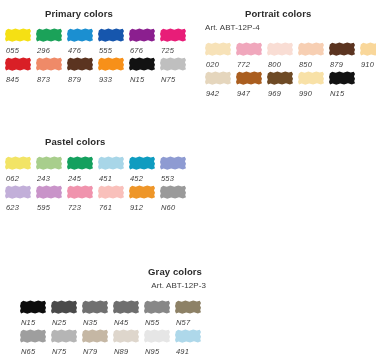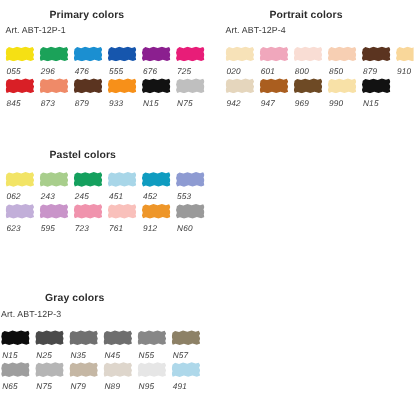--- a/index.html
+++ b/index.html
@@ -77,30 +77,29 @@
     line-height: 9px;
     letter-spacing: 0.15px;
     white-space: nowrap;
     font-style: italic;
   }
 
   
   #panel-primary  { left: 5px;   top: 4px; }
   #panel-portrait { left: 205px; top: 4px; }
   #panel-pastel   { left: 5px;   top: 132px; }
-  #panel-gray     { left: 1px;   top: 262px; }
+  #panel-gray     { left: 20px;   top: 262px; text-align: right; }
 </style>
 </head>
 <body>
 
 <div class="sheet">
 
   <div class="panel" id="panel-primary">
     <div class="panel-title">Primary colors</div>
-    <div class="panel-art">Art. ABT-12P-1</div>
     <div class="swatch-grid">
       <div class="swatch-row">
         <div class="swatch-cell">
           <div class="swatch-mark" style="background-color: rgb(245, 224, 20);"></div>
           <div class="swatch-label">055</div>
         </div>
         <div class="swatch-cell">
           <div class="swatch-mark" style="background-color: rgb(27, 162, 89);"></div>
           <div class="swatch-label">296</div>
         </div>
@@ -154,21 +153,21 @@
     <div class="panel-title">Portrait colors</div>
     <div class="panel-art">Art. ABT-12P-4</div>
     <div class="swatch-grid">
       <div class="swatch-row">
         <div class="swatch-cell">
           <div class="swatch-mark" style="background-color: rgb(247, 226, 184);"></div>
           <div class="swatch-label">020</div>
         </div>
         <div class="swatch-cell">
           <div class="swatch-mark" style="background-color: rgb(240, 167, 188);"></div>
-          <div class="swatch-label">601</div>
+          <div class="swatch-label">772</div>
         </div>
         <div class="swatch-cell">
           <div class="swatch-mark" style="background-color: rgb(249, 221, 212);"></div>
           <div class="swatch-label">800</div>
         </div>
         <div class="swatch-cell">
           <div class="swatch-mark" style="background-color: rgb(247, 207, 179);"></div>
           <div class="swatch-label">850</div>
         </div>
         <div class="swatch-cell">

